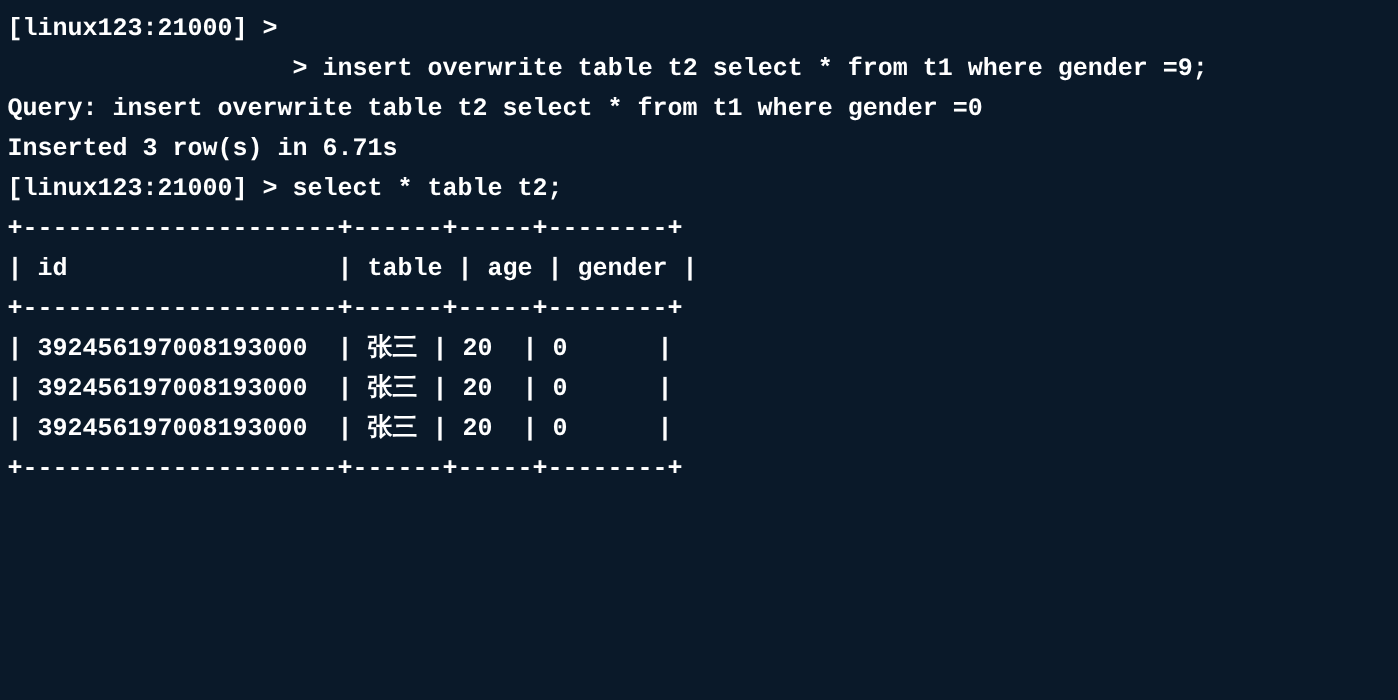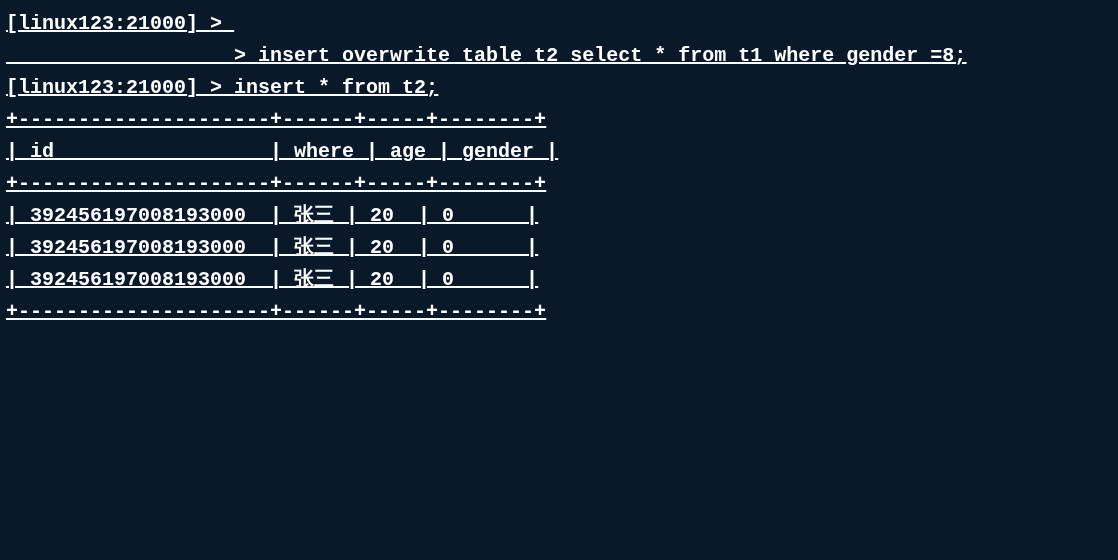--- a/index.html
+++ b/index.html
@@ -1,19 +1,18 @@
 <!DOCTYPE html>
 <html><head>
   <meta charset="utf-8">
   <style>
     * {
       margin: 0;
       padding: 0;
       box-sizing: border-box;
-      text-decoration: underline;
     }
     body {
       background-color: #0a1929;
       color: #ffffff;
       font-family: 'Menlo', 'Monaco', 'Consolas', 'Courier New', monospace;
       font-size: 20px;
       line-height: 1.6;
       padding: 8px 6px;
       width: 1118px;
       height: 560px;
@@ -23,22 +22,24 @@
     .terminal-line {
       white-space: pre;
       display: block;
     }
   </style>
 </head>
 <body>
 
 <div>
   <span class="terminal-line"><span>[linux123:21000] &gt;</span> </span>
-  <span class="terminal-line">                   <span>&gt;</span> <span>insert overwrite table t2 select * from t1 where gender =8;</span></span>
-  <span class="terminal-line"><span>[linux123:21000] &gt;</span> <span>insert * from t2;</span></span>
+  <span class="terminal-line">                   <span>&gt;</span> <span>insert overwrite table t2 select * from t1 where gender =9;</span></span>
+  <span class="terminal-line">Query: insert overwrite table t2 select * from t1 where gender =0</span>
+  <span class="terminal-line">Inserted 3 row(s) in 6.71s</span>
+  <span class="terminal-line"><span>[linux123:21000] &gt;</span> <span>select * table t2;</span></span>
   <span class="terminal-line">+---------------------+------+-----+--------+</span>
-  <span class="terminal-line">| id                  | where | age | gender |</span>
+  <span class="terminal-line">| id                  | table | age | gender |</span>
   <span class="terminal-line">+---------------------+------+-----+--------+</span>
   <span class="terminal-line">| 392456197008193000  | 张三 | 20  | 0      |</span>
   <span class="terminal-line">| 392456197008193000  | 张三 | 20  | 0      |</span>
   <span class="terminal-line">| 392456197008193000  | 张三 | 20  | 0      |</span>
   <span class="terminal-line">+---------------------+------+-----+--------+</span>
 </div>
 
 </body></html>

